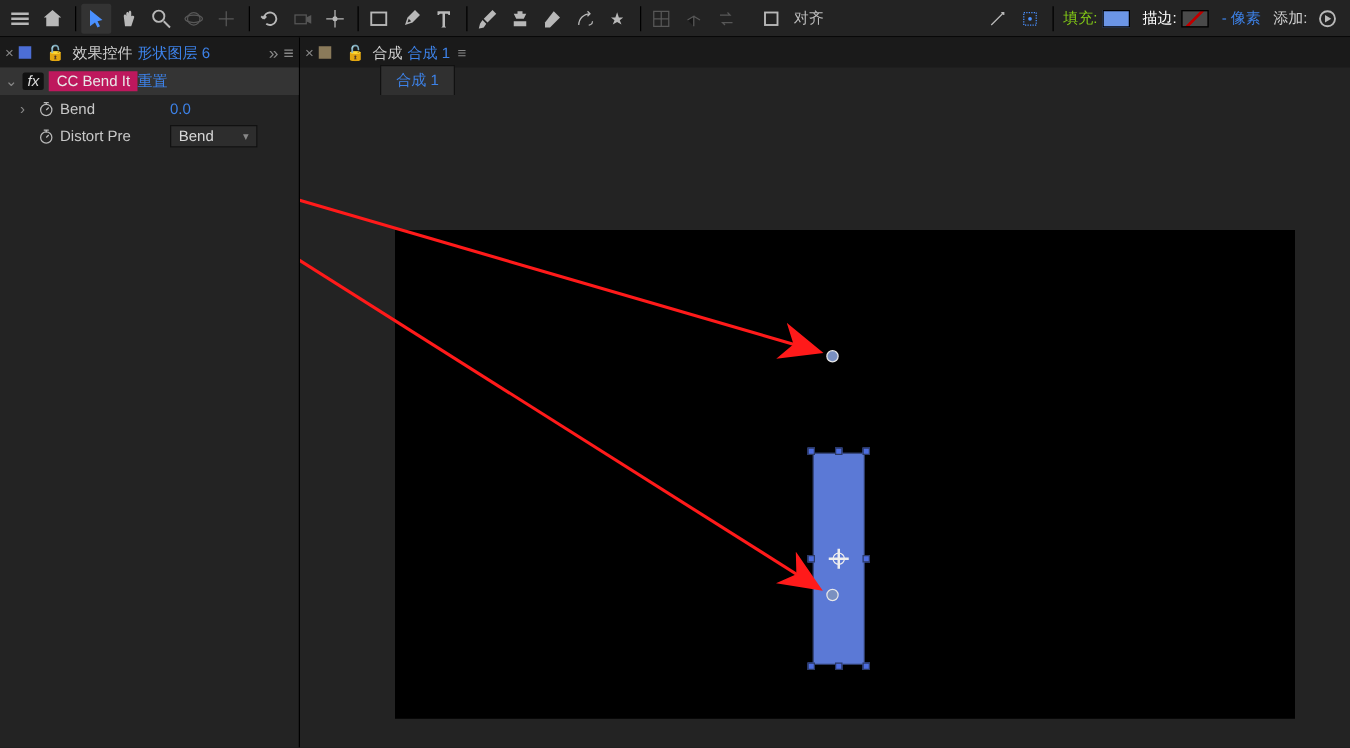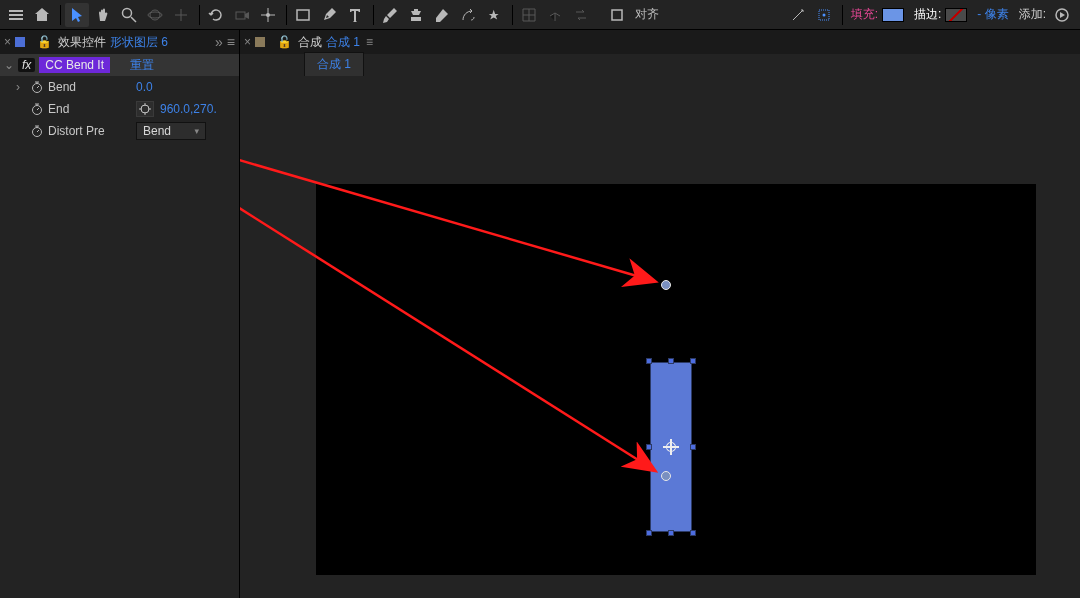--- a/index.html
+++ b/index.html
@@ -28,21 +28,21 @@
   .ptab-close { color:#888; margin-right:4px; }
   .ptab-lock { margin:0 6px; }
   .ptab-label { color:#d0d0d0; }
   .ptab-link { color:#3d82e8; margin-left:4px; }
   .ptab-chev { color:#888; margin-left:auto; font-size:14px; }
   .breadcrumb { height:22px; background:#1e1e1e; display:flex; align-items:center; padding:0 8px; color:#a0a0a0; border-bottom:1px solid #0c0c0c; }
 
   
   .eff-head { height:22px; background:#343434; display:flex; align-items:center; padding:0 4px; font-family:"Consolas","SimSun",monospace; font-size:12px; }
   .fx-badge { font-style:italic; background:#111; padding:0 4px; border-radius:2px; margin:0 4px; color:#ddd; }
-  .eff-name { background:#6d28d9; padding:1px 6px; color:#e8e8e8; margin-right:20px; }
+  .eff-name { background:#be185d; padding:1px 6px; color:#e8e8e8; margin-right:0; }
   .eff-reset { color:#3d82e8; }
   .prop-row { height:22px; display:flex; align-items:center; padding-left:16px; font-family:"Consolas","SimSun",monospace; }
   .prop-tw { width:10px; color:#888; }
   .stopwatch { width:14px; height:14px; margin:0 4px; }
   .stopwatch svg { width:14px; height:14px; display:block; color:#b8b8b8; }
   .prop-name { width:88px; color:#c8c8c8; }
   .val-link { color:#3d82e8; }
   .target-btn { width:18px; height:16px; border:1px solid #3a3a3a; background:#2d2d2d; margin-right:6px; display:flex; align-items:center; justify-content:center; }
   .target-btn svg { width:12px;height:12px; display:block; color:#c0c0c0; }
   .dd { width:70px; height:18px; background:#2d2d2d; border:1px solid #111; display:flex; align-items:center; padding:0 6px; color:#d8d8d8; justify-content:space-between; }
@@ -199,21 +199,21 @@
         <path stroke="currentColor" d="M3 13L13 3M11 3h2v2"></path>
       </svg>
     </div>
   <div class="tool-icon blue-icon">
       <svg viewBox="0 0 16 16">
         <rect x="3" y="3" width="10" height="10" fill="none" stroke="#4a90ff" stroke-dasharray="1 1"></rect>
         <circle cx="8" cy="8" r="1.5" fill="#4a90ff"></circle>
       </svg>
     </div>
   <div class="tool-sep"></div>
-  <span class="tbtxt" style="color:#ec4899">填充:</span>
+  <span class="tbtxt" style="color:#84cc16">填充:</span>
   <span class="swatch fill"></span>
   <span class="tbtxt" style="color:#ffffff">描边:</span>
   <span class="swatch stroke"></span>
   <span class="tbtxt" style="color:#3d82e8">- 像素</span>
   <span class="tbtxt" style="color:#d0d0d0;margin-left:6px">添加:</span>
   <div class="tool-icon">
       <svg viewBox="0 0 16 16">
         <circle cx="8" cy="8" r="6" fill="none" stroke="currentColor" stroke-width="1.5"></circle>
         <path fill="currentColor" d="M6 5l5 3-5 3z"></path>
       </svg>
@@ -246,37 +246,20 @@
           <svg viewBox="0 0 14 14">
             <circle cx="7" cy="8" r="4.5" fill="none" stroke="currentColor"></circle>
             <path stroke="currentColor" d="M5 2h4M7 2v2M7 8l2-2"></path>
           </svg>
         </span>
       <span class="prop-name">Bend</span>
       <span class="val-link">0.0</span>
     </div>
 
 
-    <div class="prop-row">
-      <span class="prop-tw"></span>
-      <span class="stopwatch">
-          <svg viewBox="0 0 14 14">
-            <circle cx="7" cy="8" r="4.5" fill="none" stroke="currentColor"></circle>
-            <path stroke="currentColor" d="M5 2h4M7 2v2M7 8l2-2"></path>
-          </svg>
-        </span>
-      <span class="prop-name">End</span>
-      <span class="target-btn">
-          <svg viewBox="0 0 12 12">
-            <circle cx="6" cy="6" r="4" fill="none" stroke="currentColor"></circle>
-            <path stroke="currentColor" d="M6 0v3M6 9v3M0 6h3M9 6h3"></path>
-          </svg>
-        </span>
-      <span class="val-link">960.0,270.</span>
-    </div>
 
     <div class="prop-row">
       <span class="prop-tw"></span>
       <span class="stopwatch">
           <svg viewBox="0 0 14 14">
             <circle cx="7" cy="8" r="4.5" fill="none" stroke="currentColor"></circle>
             <path stroke="currentColor" d="M5 2h4M7 2v2M7 8l2-2"></path>
           </svg>
         </span>
       <span class="prop-name">Distort Pre</span>

